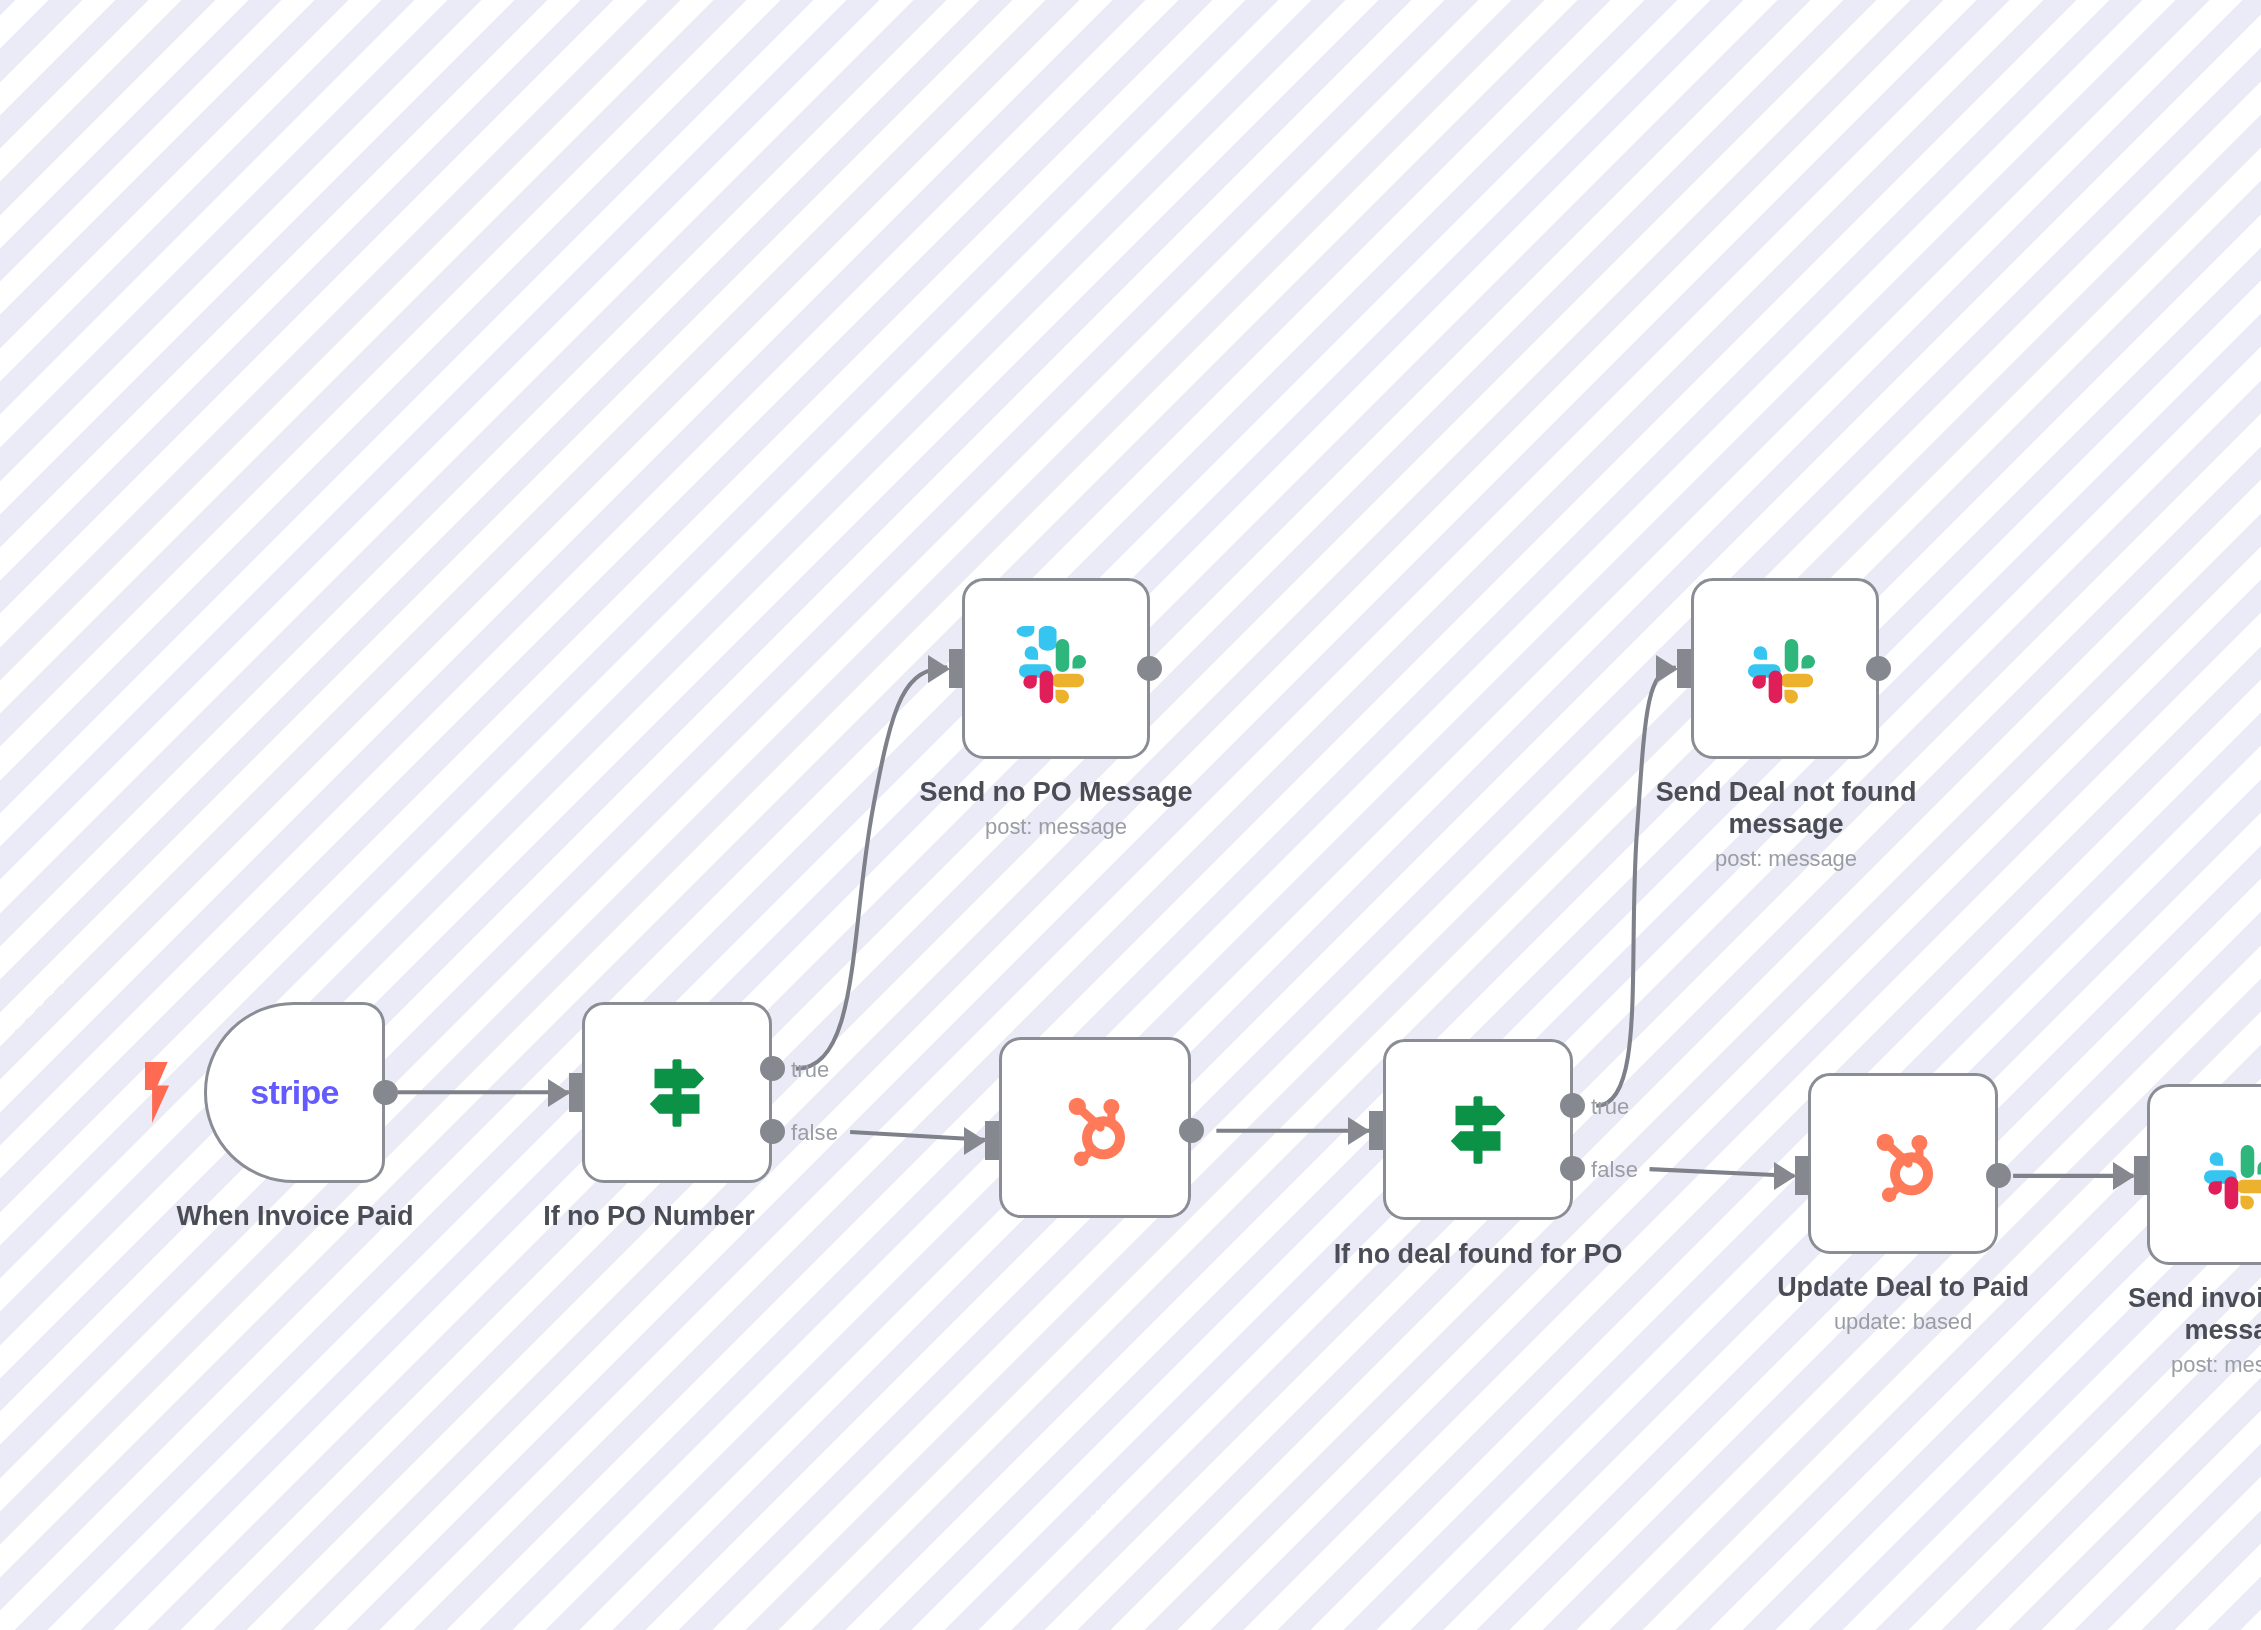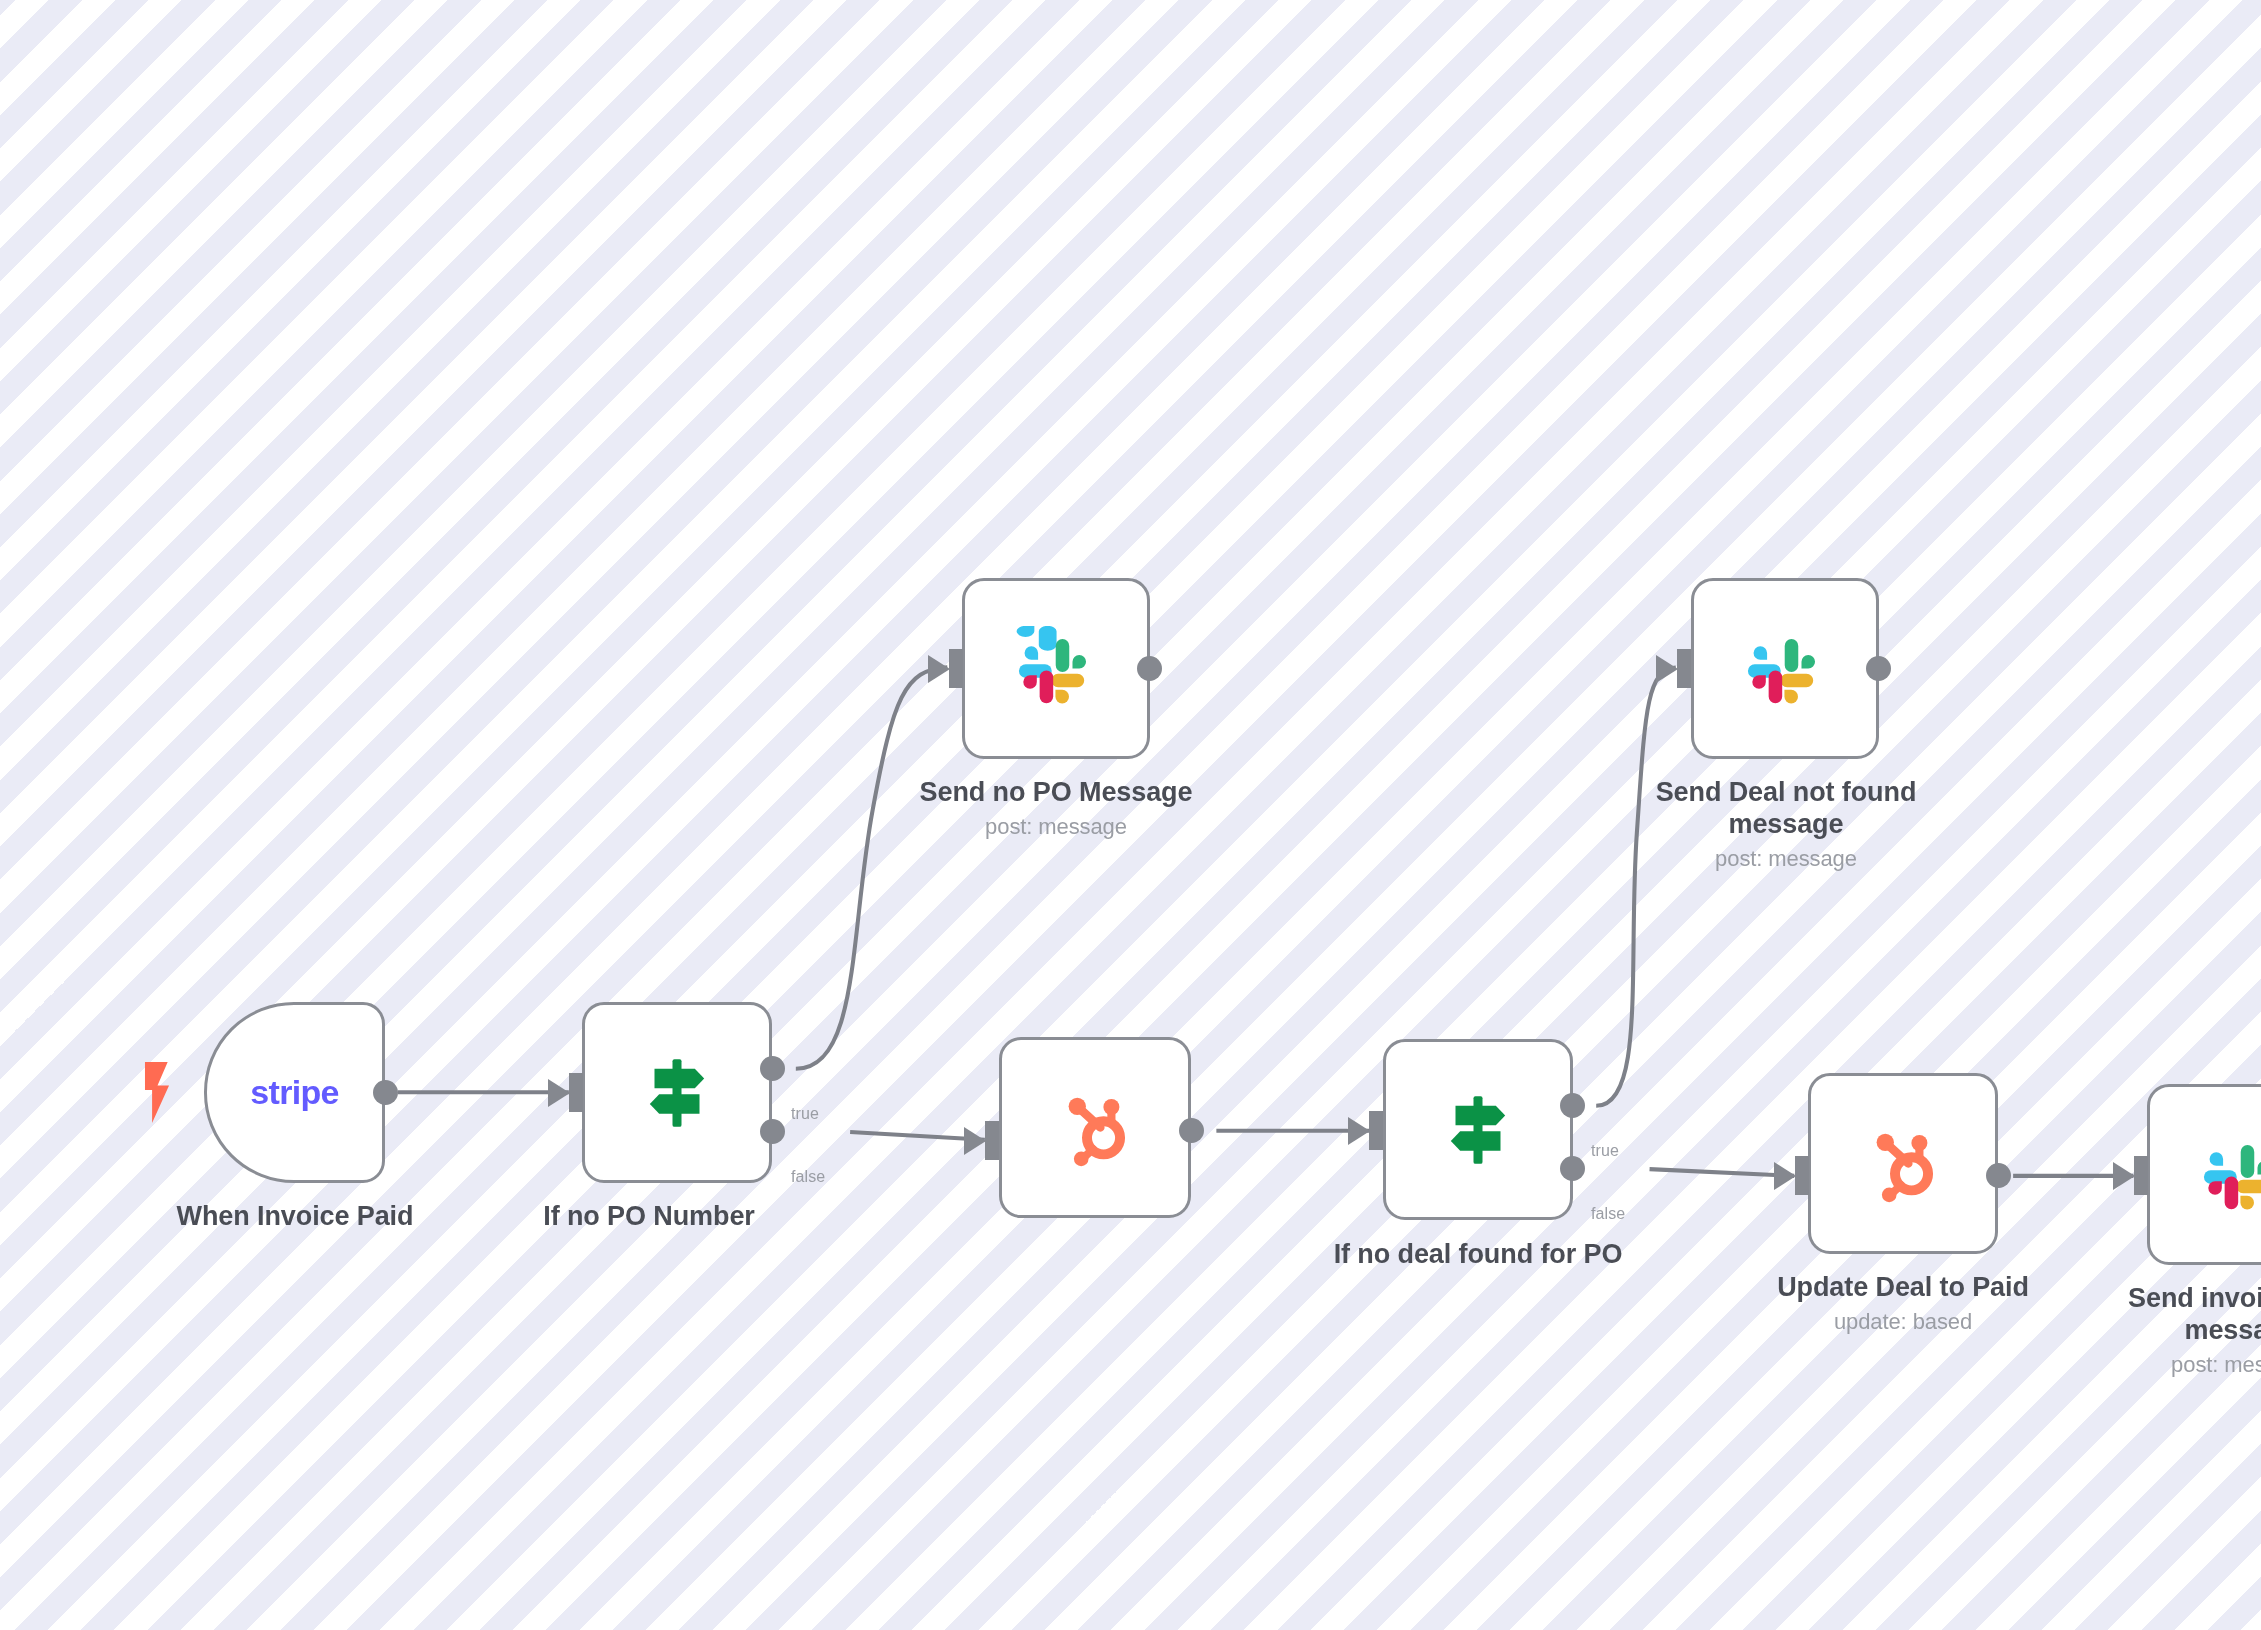--- a/index.html
+++ b/index.html
@@ -60,26 +60,25 @@
     position:absolute;
     left:-21px; top:50%;
     transform:translateY(-50%);
     width:0; height:0;
     border-top:14.5px solid transparent;
     border-bottom:14.5px solid transparent;
     border-left:22px solid #85888f;
   }
   .port-label {
     position:absolute;
-    font-size:16px;
+    font-size:22px;
     color:#9a9da4;
     white-space:nowrap;
     z-index:8;
     letter-spacing:0.1px;
-    margin-top:48px;
   }
   
   .caption {
     position:absolute;
     text-align:center;
     z-index:6;
   }
   .caption .title {
     font-size:27px;
     font-weight:700;

